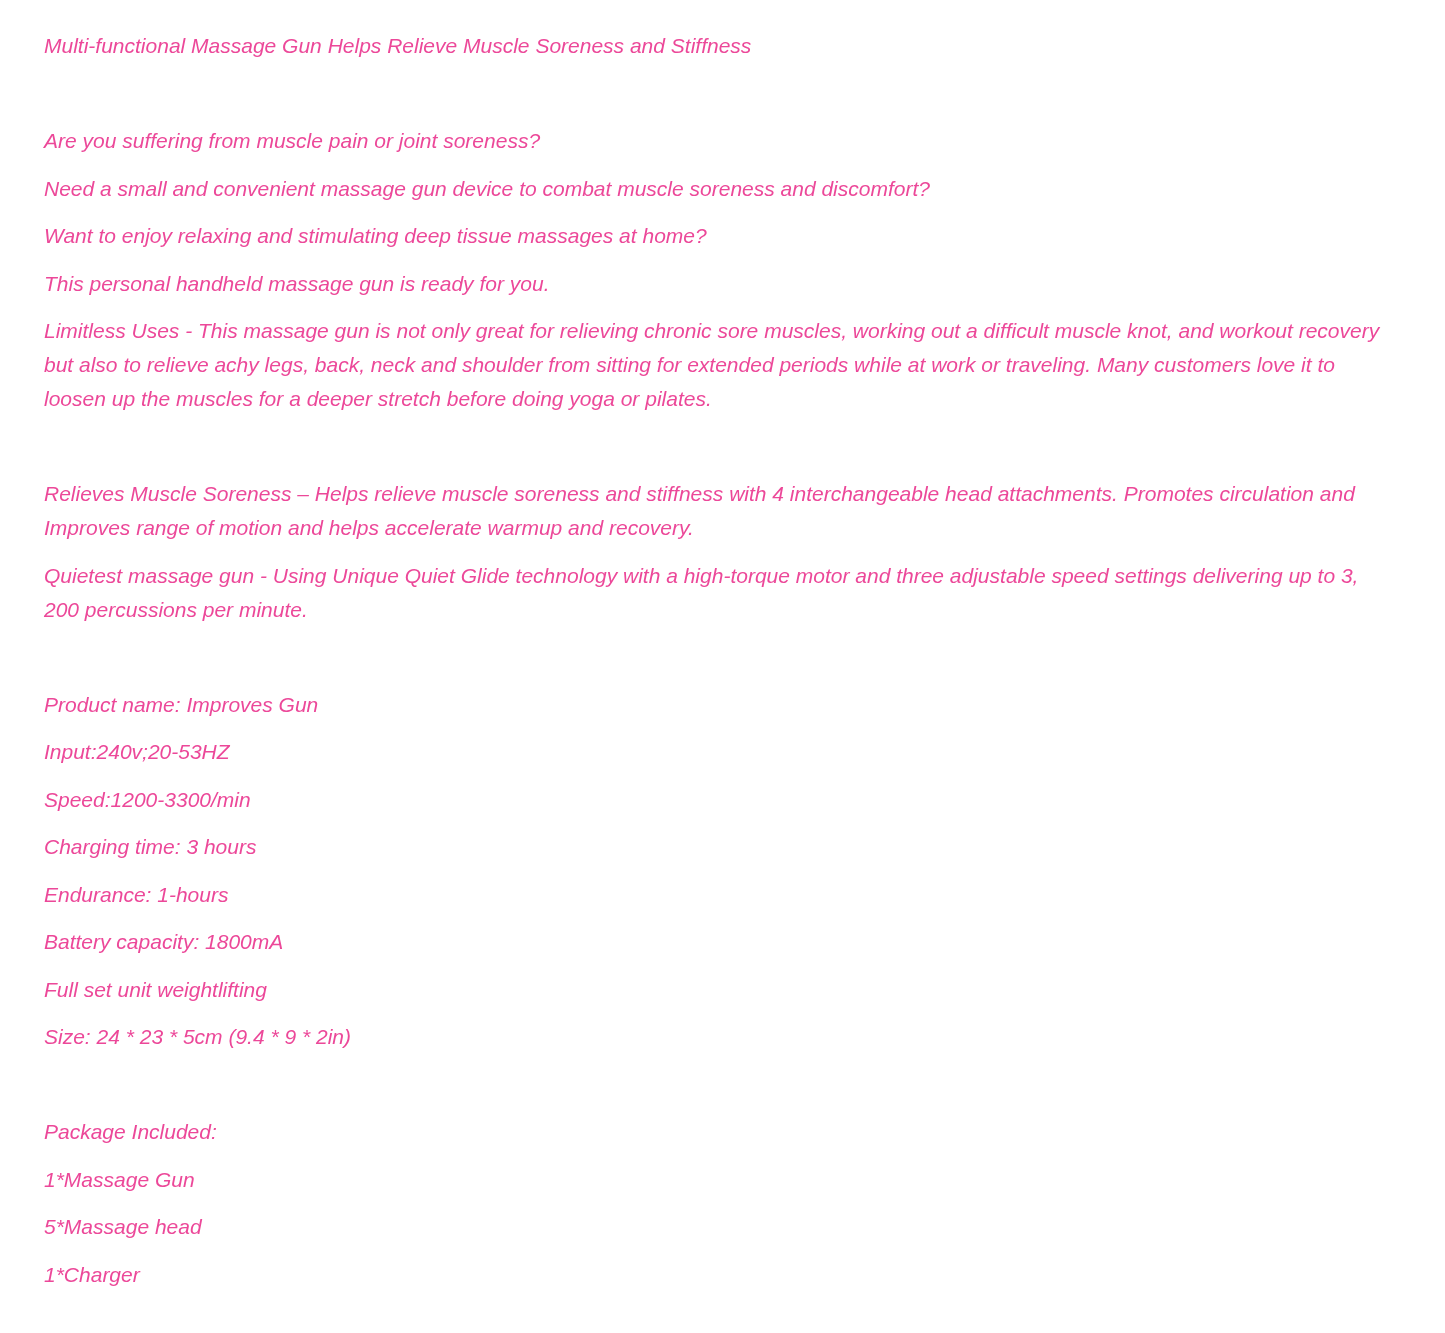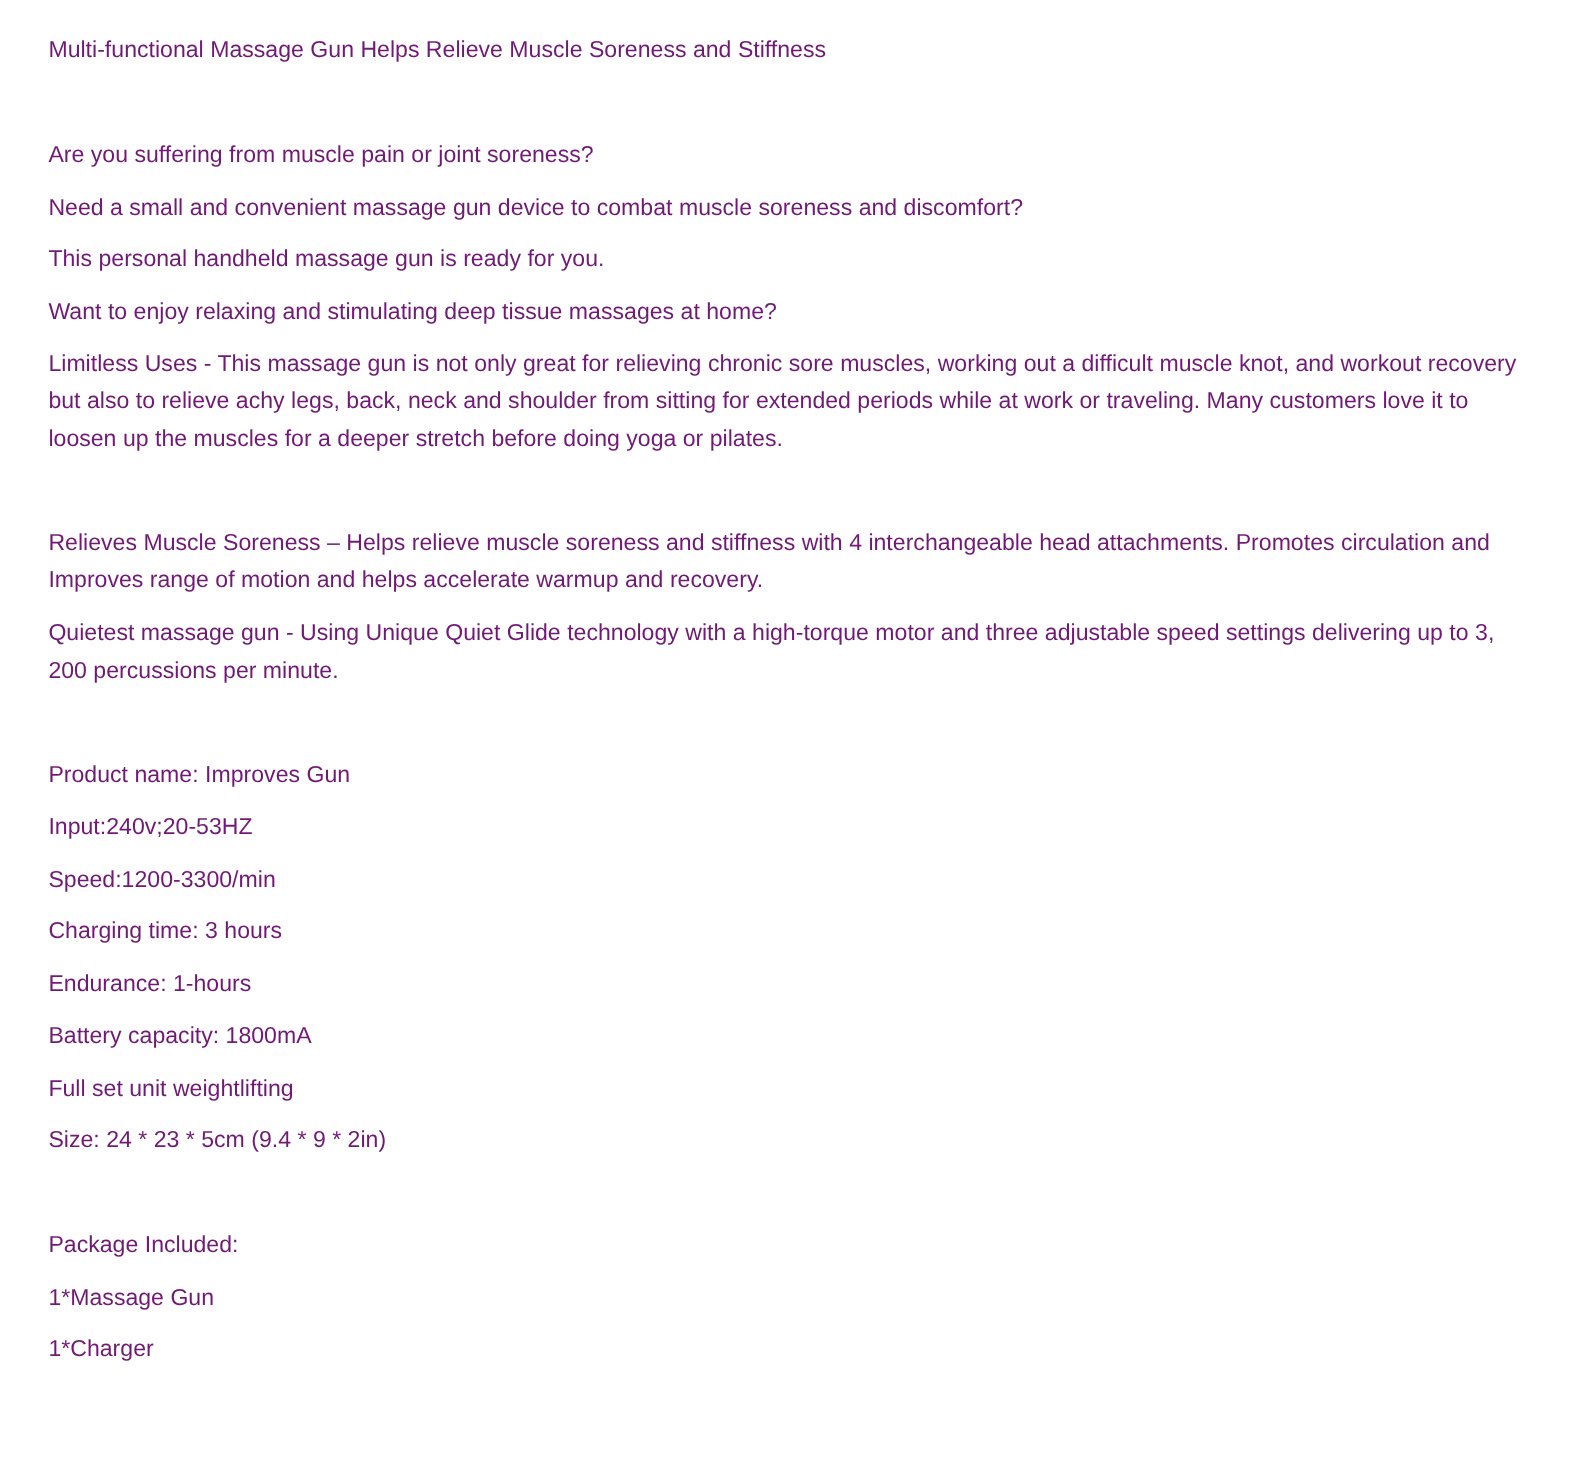--- a/index.html
+++ b/index.html
@@ -13,21 +13,22 @@
     background: #ffffff;
   }
   .doc {
     box-sizing: border-box;
     width: 1445px;
     height: 1333px;
     overflow: hidden;
     padding: 29px 21px 0 44px;
     font-family: "Liberation Sans", "DejaVu Sans", sans-serif;
     font-size: 21px;
-    color: #701a75;
+    color: #ec4899;
+    font-style: italic;
     -webkit-font-smoothing: antialiased;
   }
   .para {
     margin: 0 0 13.5px 0;
     line-height: 34px;
     max-width: 1340px;
     white-space: normal;
   }
   .spacer {
     height: 47.5px;
@@ -37,22 +38,22 @@
 <body>
 
 <main class="doc">
 
   <p class="para">Multi-functional Massage Gun Helps Relieve Muscle Soreness and Stiffness</p>
 
   <div class="spacer"></div>
 
   <p class="para">Are you suffering from muscle pain or joint soreness?</p>
   <p class="para">Need a small and convenient massage gun device to combat muscle soreness and discomfort?</p>
+  <p class="para">Want to enjoy relaxing and stimulating deep tissue massages at home?</p>
   <p class="para">This personal handheld massage gun is ready for you.</p>
-  <p class="para">Want to enjoy relaxing and stimulating deep tissue massages at home?</p>
 
   <p class="para">Limitless Uses - This massage gun is not only great for relieving chronic sore muscles, working out a difficult muscle knot, and workout recovery but also to relieve achy legs, back, neck and shoulder from sitting for extended periods while at work or traveling. Many customers love it to loosen up the muscles for a deeper stretch before doing yoga or pilates.</p>
 
   <div class="spacer"></div>
 
   <p class="para">Relieves Muscle Soreness – Helps relieve muscle soreness and stiffness with 4 interchangeable head attachments. Promotes circulation and Improves range of motion and helps accelerate warmup and recovery.</p>
   <p class="para">Quietest massage gun - Using Unique Quiet Glide technology with a high-torque motor and three adjustable speed settings delivering up to 3, 200 percussions per minute.</p>
 
   <div class="spacer"></div>
 
@@ -62,15 +63,16 @@
   <p class="para">Charging time: 3 hours</p>
   <p class="para">Endurance: 1-hours</p>
   <p class="para">Battery capacity: 1800mA</p>
   <p class="para">Full set unit weightlifting</p>
   <p class="para">Size: 24 * 23 * 5cm (9.4 * 9 * 2in)</p>
 
   <div class="spacer"></div>
 
   <p class="para">Package Included:</p>
   <p class="para">1*Massage Gun</p>
+  <p class="para">5*Massage head</p>
   <p class="para">1*Charger</p>
 
 </main>
 
 </body></html>

